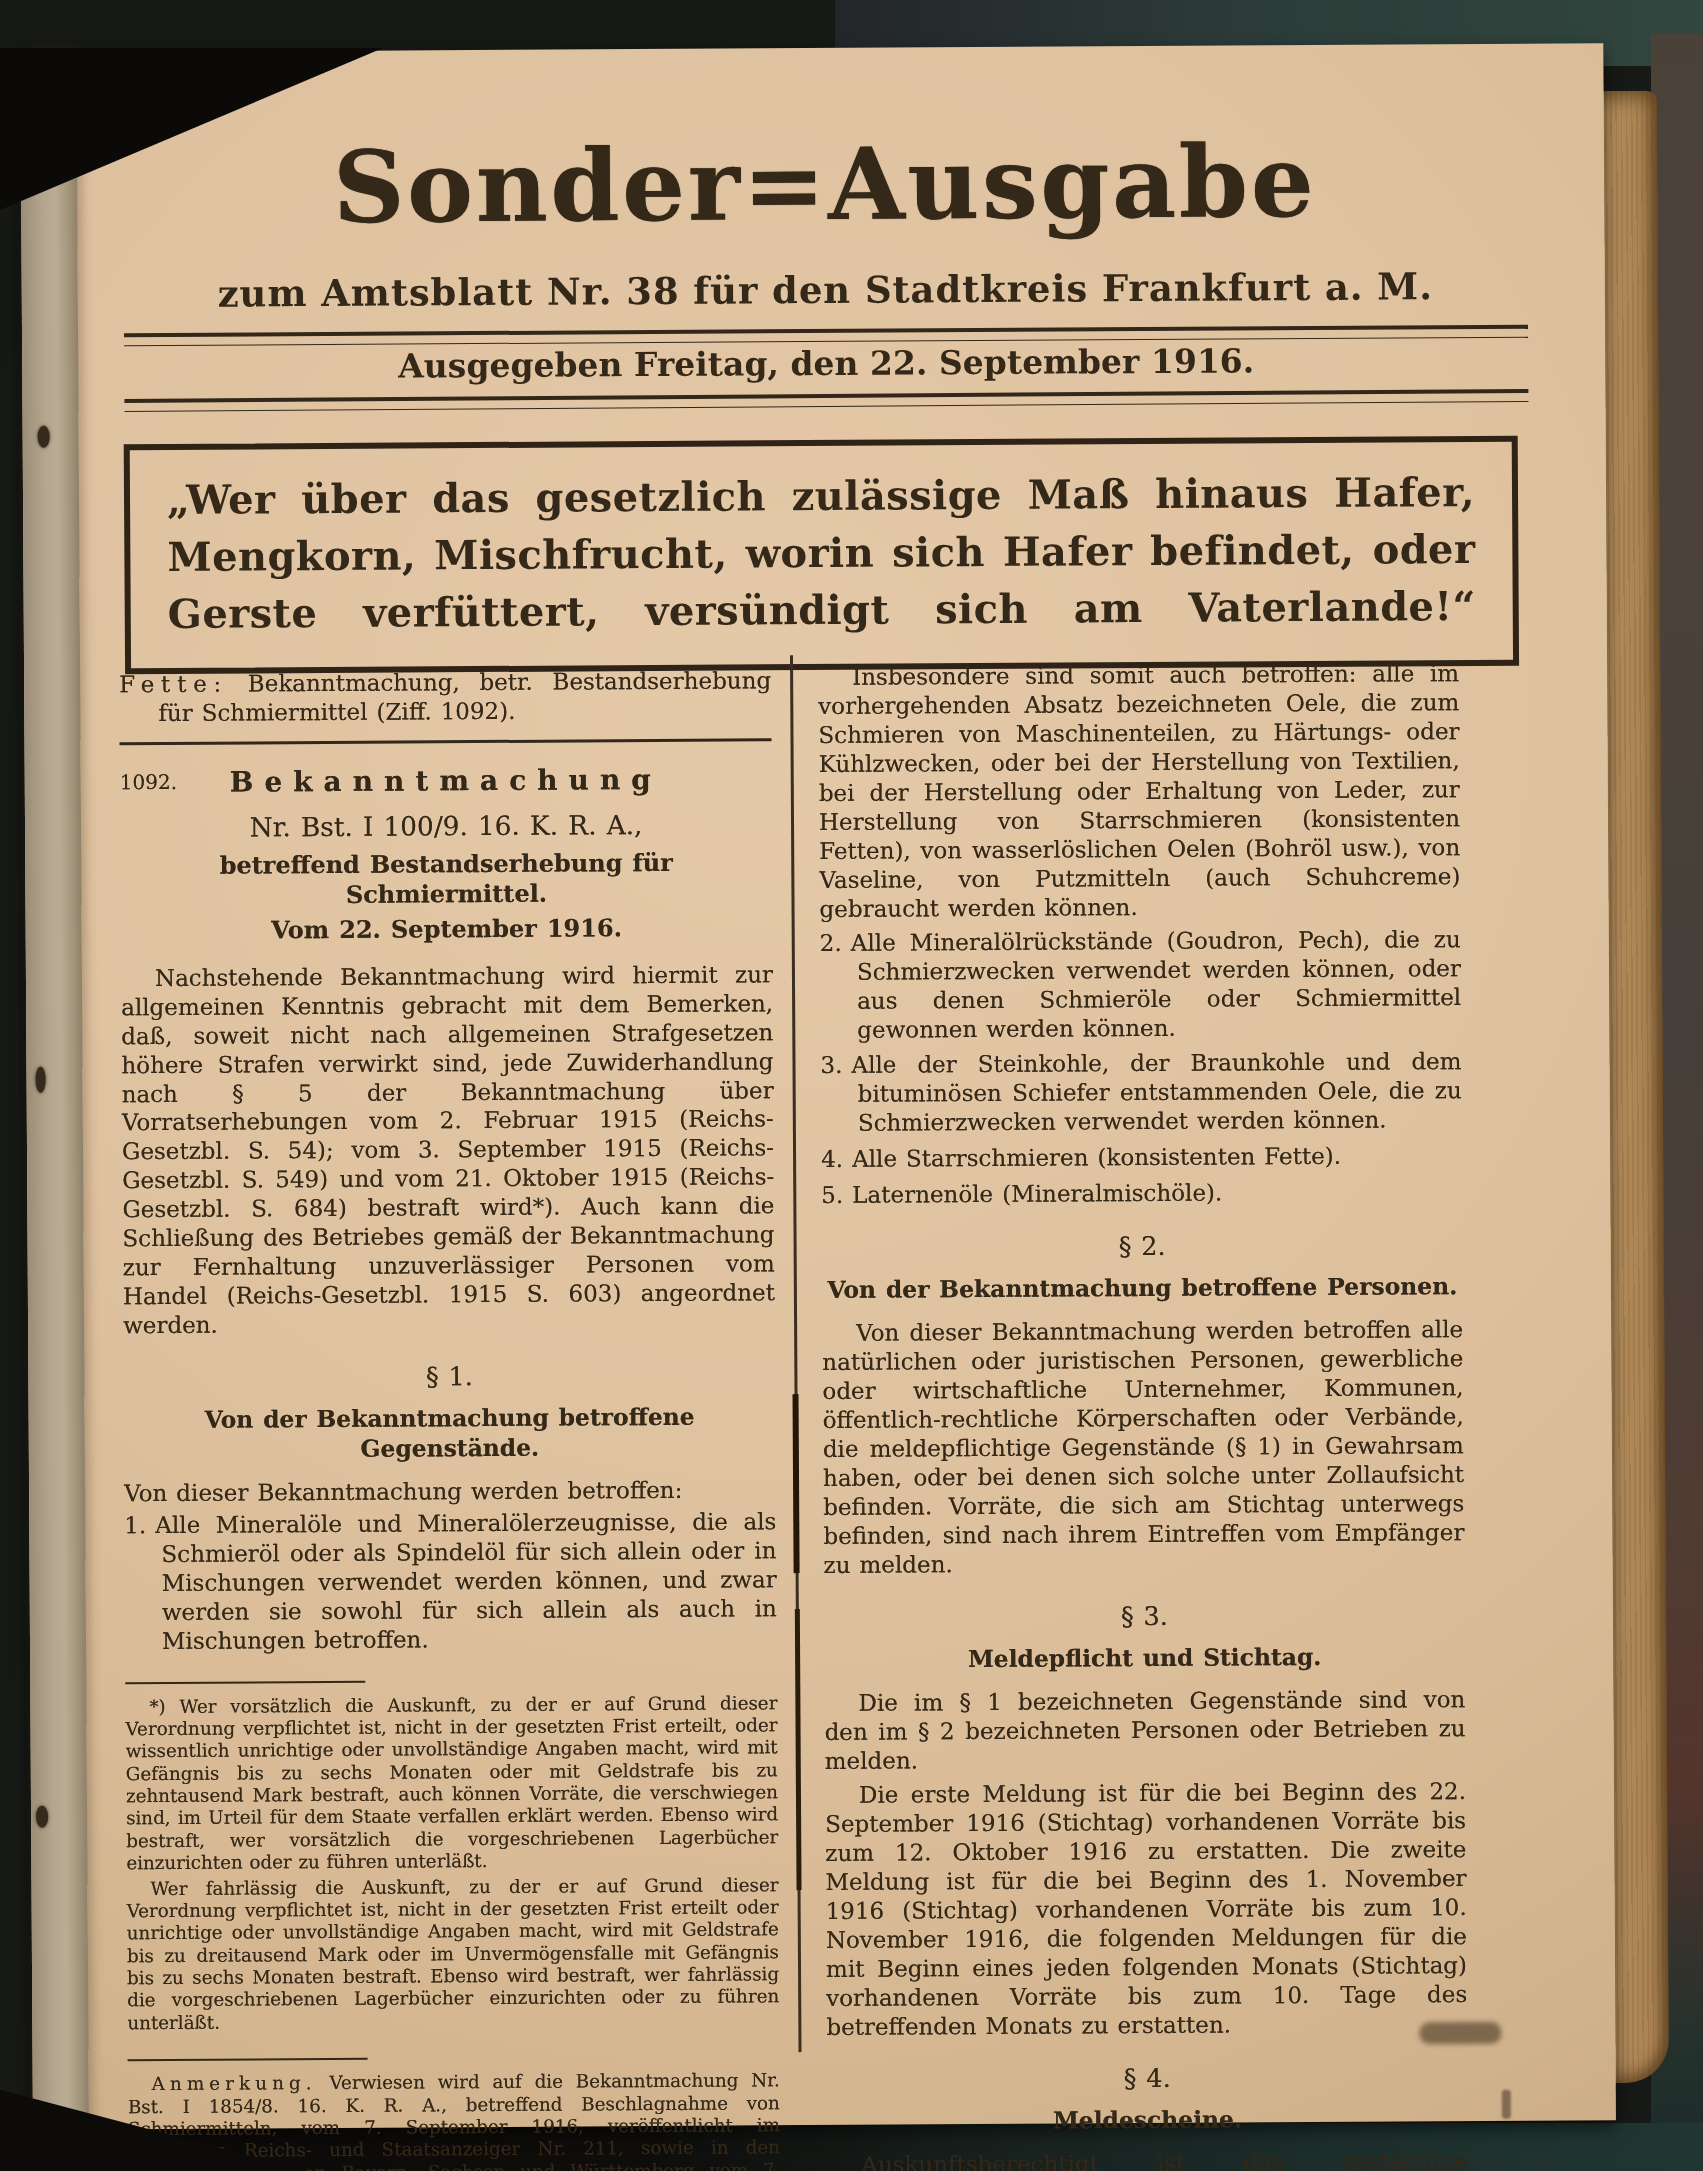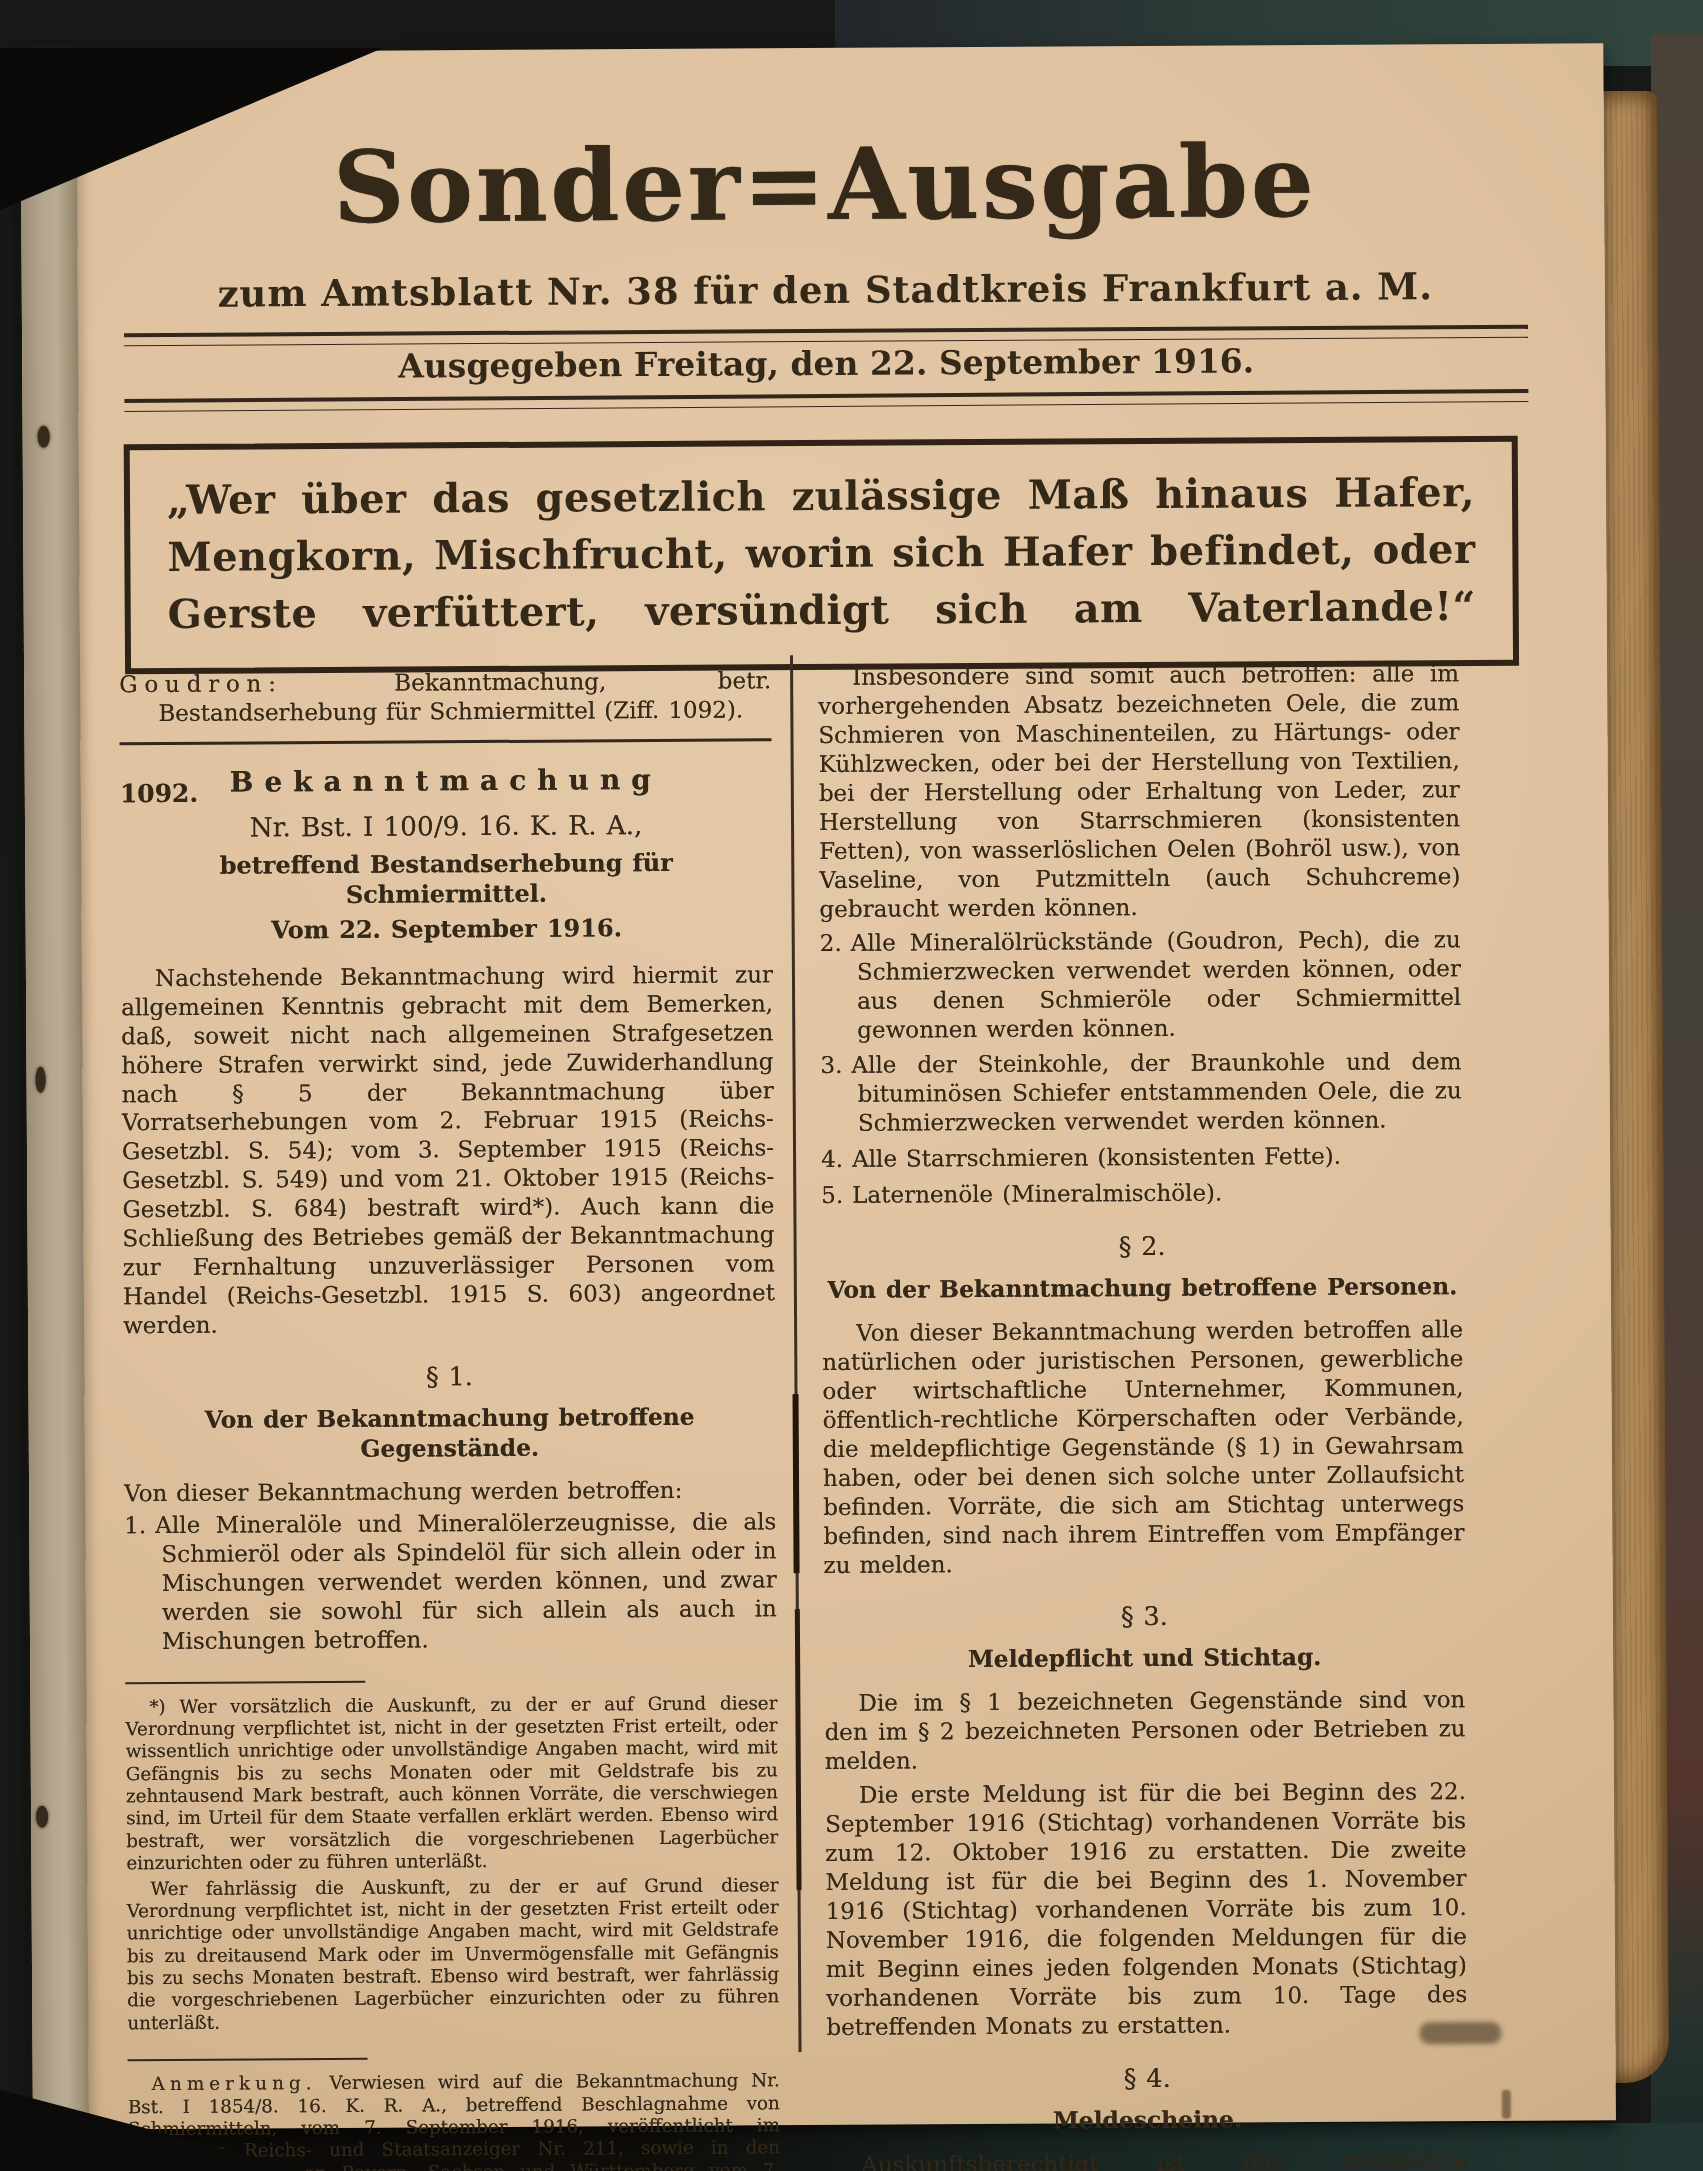--- a/index.html
+++ b/index.html
@@ -71,21 +71,21 @@
   .body-txt{font-size:23px;line-height:1.26;word-spacing:1.7px;
     text-shadow:0 0 0.6px rgba(48,36,20,0.65);}
   .para{text-align:justify;text-indent:34px;margin:0 0 5.1px;}
   .para.noindent{text-indent:0;}
   .hang{padding-left:37px;text-indent:-37px;text-align:justify;margin:0 0 6.8px;}
   .hang .num{display:inline-block;width:31px;text-indent:0;}
   .inhalt{padding-left:39px;text-indent:-39px;text-align:justify;margin:3.4px 0 13.6px;}
   .inhalt-label{letter-spacing:6.8px;}
   .col-rule{border-top:3.4px solid #32271a;margin:0 0 20.4px;}
   .notice-head{position:relative;margin:0 0 10.2px;}
-  .notice-num{position:absolute;left:0;top:4.3px;font-weight:bold;font-size:25px;margin-top:8px;}
+  .notice-num{position:absolute;left:0;top:4.3px;font-weight:normal;font-size:20px;}
   .notice-title{text-align:center;font-weight:bold;font-size:28px;letter-spacing:11px;}
   .ref-line{text-align:center;font-size:26.4px;margin:10.2px 0 6.8px;}
   .subject-line{text-align:center;font-weight:bold;font-size:24px;margin:5.1px 0;}
   .vom-line{text-align:center;font-weight:bold;font-size:24px;margin:5.1px 0 17px;}
   .sec-num{text-align:center;font-size:25.6px;margin:22px 0 12px;}
   .sec-title{text-align:center;font-weight:bold;font-size:23.4px;margin:0 0 13.6px;}
   .lead{text-indent:24px;margin:0 0 3.4px;}
   .fn-sep{width:240px;border-top:2.6px solid #32271a;margin:25.6px 0 12px;}
   .footnote{font-size:18.3px;line-height:1.22;word-spacing:0.9px;}
   .fn-p{text-align:justify;text-indent:24px;margin:0 0 3.4px;}
@@ -118,21 +118,21 @@
     <div class="motto-line">„Wer über das gesetzlich zulässige Maß hinaus Hafer,</div>
     <div class="motto-line">Mengkorn, Mischfrucht, worin sich Hafer befindet, oder</div>
     <div class="motto-line">Gerste verfüttert, versündigt sich am Vaterlande!“</div>
   </div>
 
   <div class="columns body-txt">
     <div class="col-divider"></div>
 
     <div class="col-left">
       <div class="inhalt">
-        <span class="inhalt-label">Goudron:</span>
+        <span class="inhalt-label">Fette:</span>
         <span>Bekanntmachung, betr. Bestandserhebung für Schmiermittel (Ziff. 1092).</span>
       </div>
       <div class="col-rule"></div>
 
       <div class="notice-head">
         <span class="notice-num">1092.</span>
         <div class="notice-title">Bekanntmachung</div>
       </div>
       <div class="ref-line">Nr. Bst. I 100/9. 16. K. R. A.,</div>
       <div class="subject-line">betreffend Bestandserhebung für Schmiermittel.</div>

